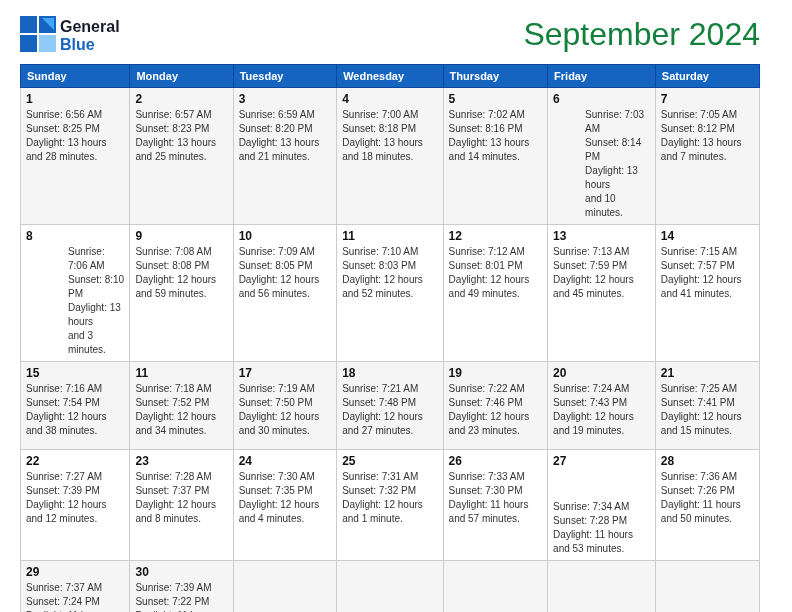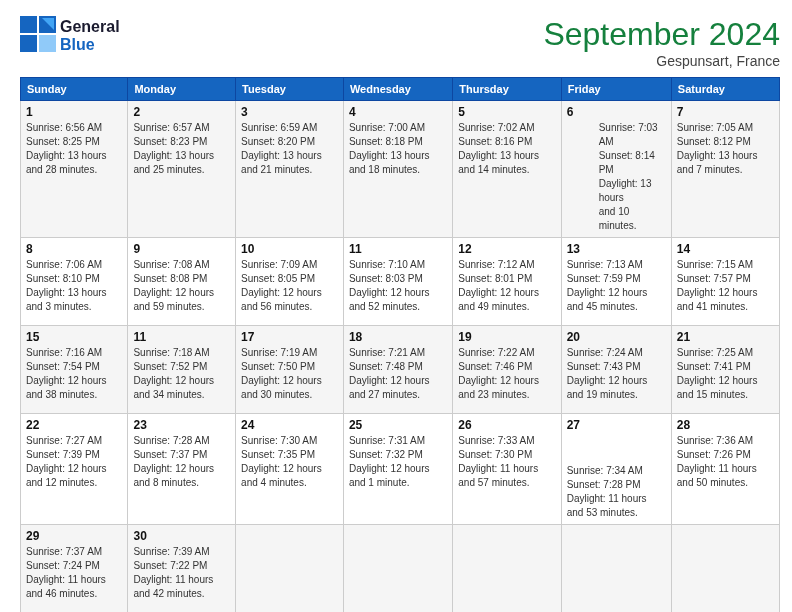--- a/index.html
+++ b/index.html
@@ -6,21 +6,21 @@
     body {
       font-family: Arial, sans-serif;
       background: #fff;
       width: 792px;
       height: 612px;
       overflow: hidden;
     }
     .page {
       width: 792px;
       height: 612px;
-      padding: 16px 12px 10px 20px;
+      padding: 16px 32px 10px 20px;
       display: flex;
       flex-direction: column;
     }
     .header {
       display: flex;
       justify-content: space-between;
       align-items: flex-start;
       margin-bottom: 8px;
     }
     .logo {
@@ -100,21 +100,20 @@
           <polygon points="22,2 34,2 34,14" fill="#42A5F5"></polygon>
         </svg>
       </div>
       <div style="margin-left:4px;">
         <div style="font-size:16px;font-weight:bold;color:#1a1a2e;line-height:1.1;">General</div>
         <div style="font-size:16px;font-weight:bold;color:#1565C0;line-height:1.1;">Blue</div>
       </div>
     </div>
     <div class="title-block">
       <div class="month-title">September 2024</div>
-      <div class="subtitle">Gespunsart, France</div>
     </div>
   </div>
 
   <table class="calendar">
     <thead>
       <tr>
         <th>Sunday</th>
         <th>Monday</th>
         <th>Tuesday</th>
         <th>Wednesday</th>
@@ -171,21 +170,21 @@
             <span class="day-num">7</span>
             <div class="day-info" style="white-space: pre-line;">Sunrise: 7:05 AM
 Sunset: 8:12 PM
 Daylight: 13 hours
 and 7 minutes.</div>
           </td>
         </tr>
         <tr>
           <td>
             <span class="day-num">8</span>
-            <div class="day-info" style="white-space: pre-line;">Sunrise: 7:06 AM
+            <div class="day-info" style="white-space: pre-line; margin-left: 42px;">Sunrise: 7:06 AM
 Sunset: 8:10 PM
 Daylight: 13 hours
 and 3 minutes.</div>
           </td>
           <td>
             <span class="day-num">9</span>
             <div class="day-info" style="white-space: pre-line;">Sunrise: 7:08 AM
 Sunset: 8:08 PM
 Daylight: 12 hours
 and 59 minutes.</div>

